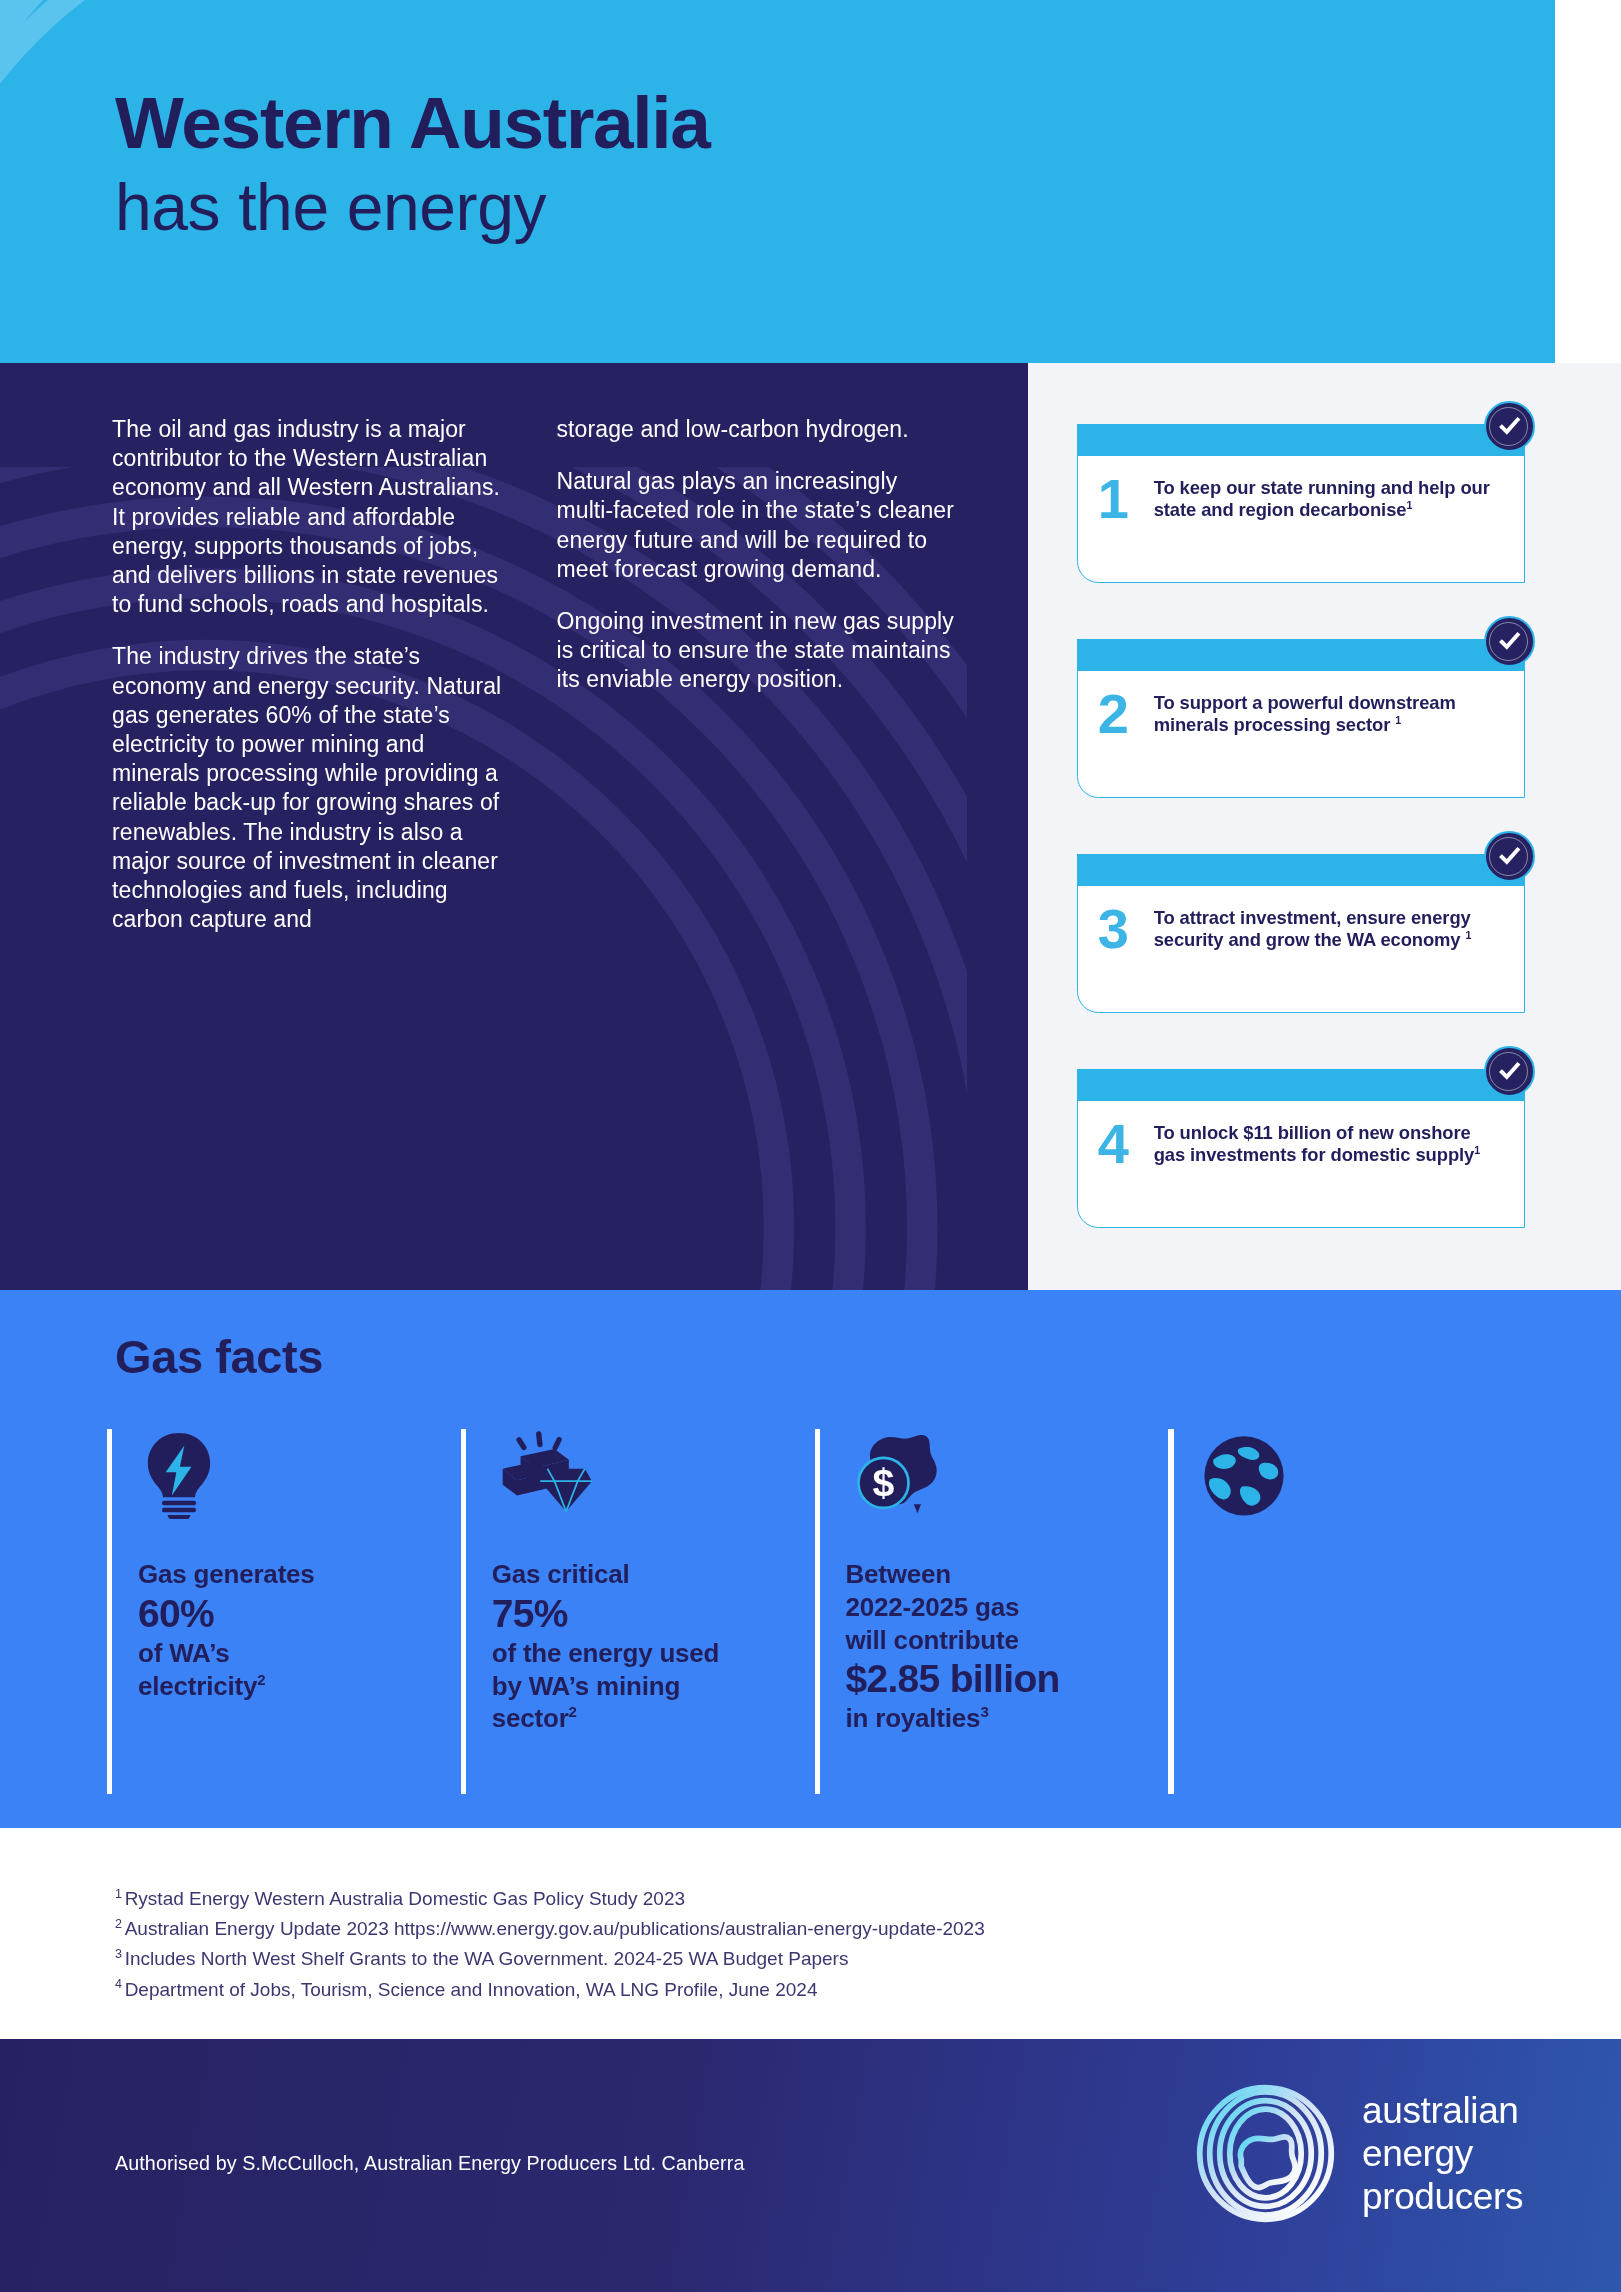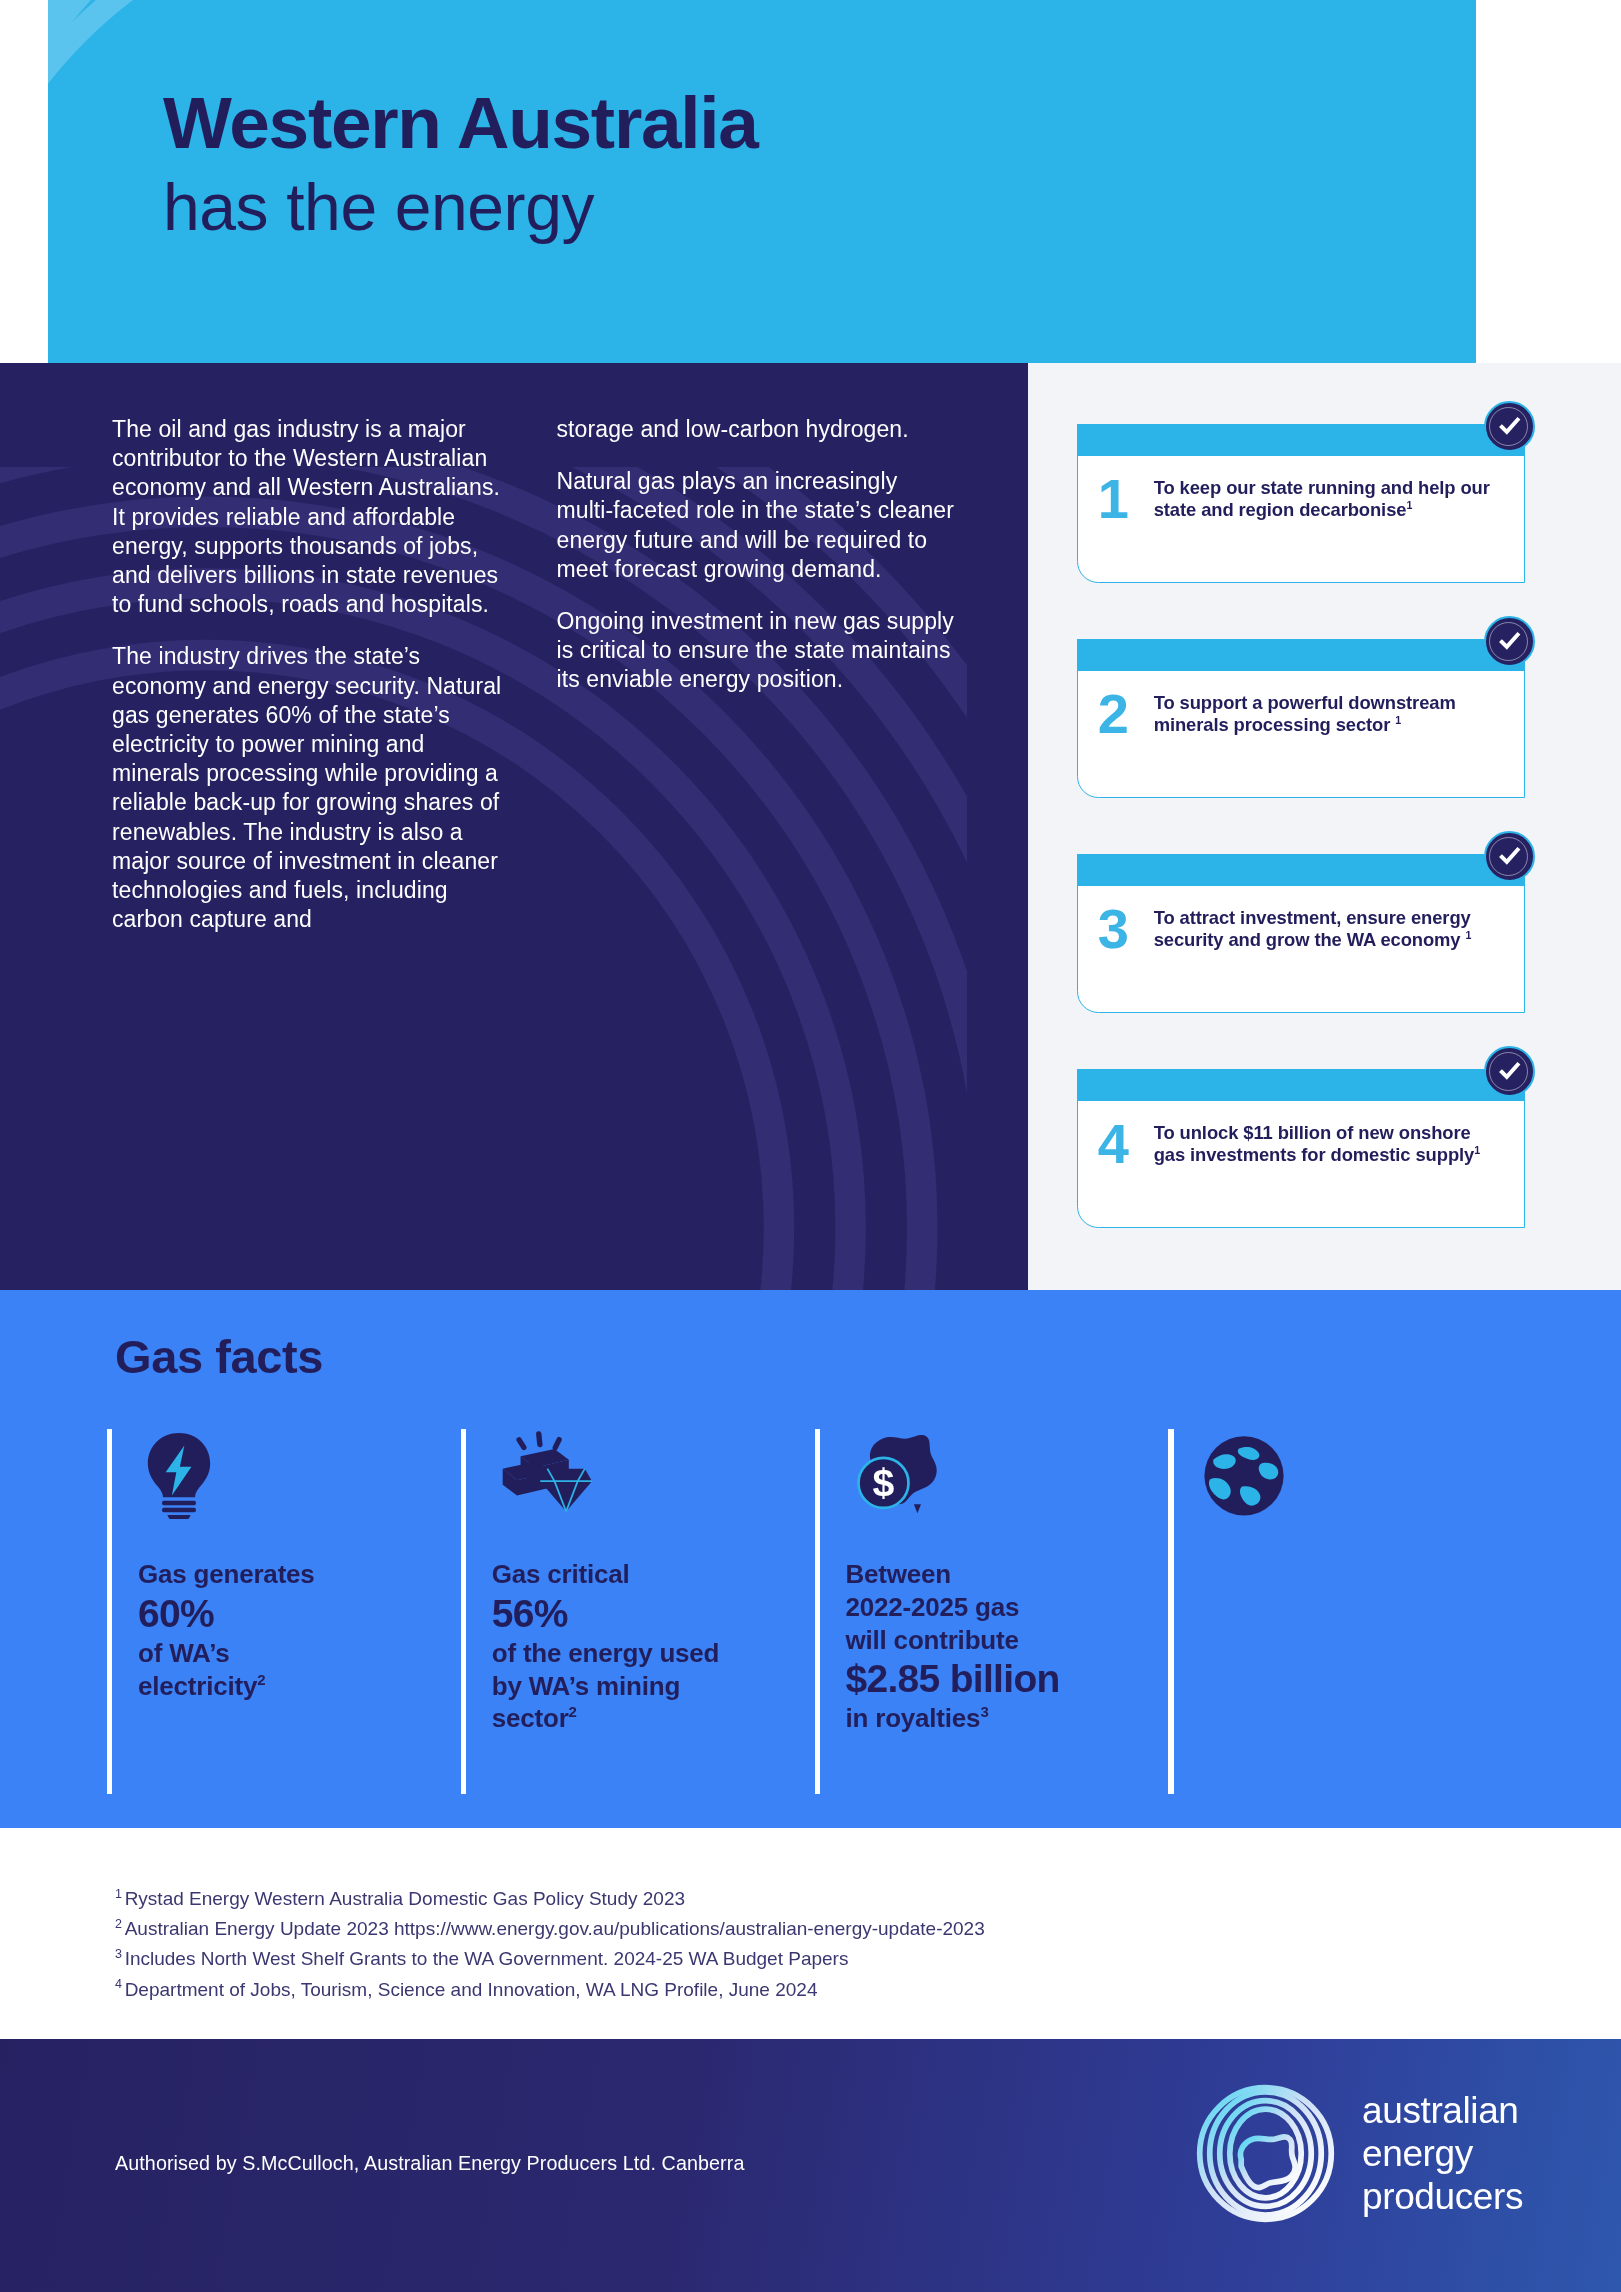--- a/index.html
+++ b/index.html
@@ -21,25 +21,24 @@
     width: 1622px;
     height: 2293px;
     background: #ffffff;
     overflow: hidden;
   }
 
   
   .header {
     position: absolute;
     left: 0; top: 0;
-    width: 1428px;
+    width: 1555px;
     height: 363px;
     background: #2cb3e8;
     overflow: hidden;
-    margin-left: 48px;
   }
   .header-arcs {
     position: absolute;
     left: 0; top: 0;
     width: 1622px; height: 363px;
   }
   .header-title-wrap {
     position: absolute;
     left: 115px;
     top: 86px;
@@ -452,21 +451,21 @@
             </g>
             <g stroke="#2cb3e8" stroke-width="2" fill="none">
               <path d="M62 44 L70 58 L83 92"></path>
               <path d="M104 44 L96 58 L83 92"></path>
               <path d="M54 58 L112 58"></path>
             </g>
           </svg>
         </div>
         <div class="fact-lines">
           <span class="fl">Gas critical</span>
-          <span class="fl big">56%</span>
+          <span class="fl big">75%</span>
           <span class="fl">of the energy used</span>
           <span class="fl">by WA’s mining</span>
           <span class="fl"><span>sector</span><sup>2</sup></span>
         </div>
       </div>
 
       <div class="fact">
         <span class="fact-rule"></span>
         <div class="fact-icon">
           <svg width="100" height="90" viewBox="0 0 112 100">

